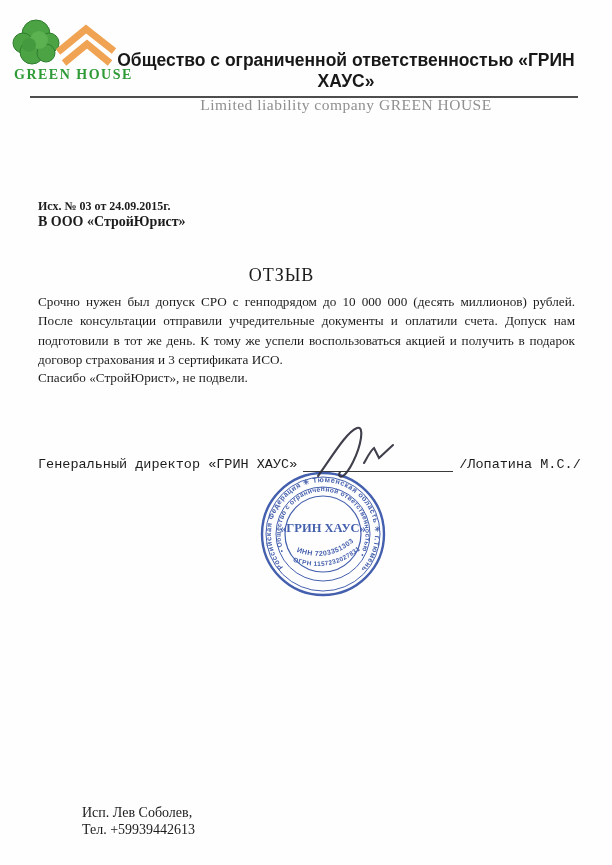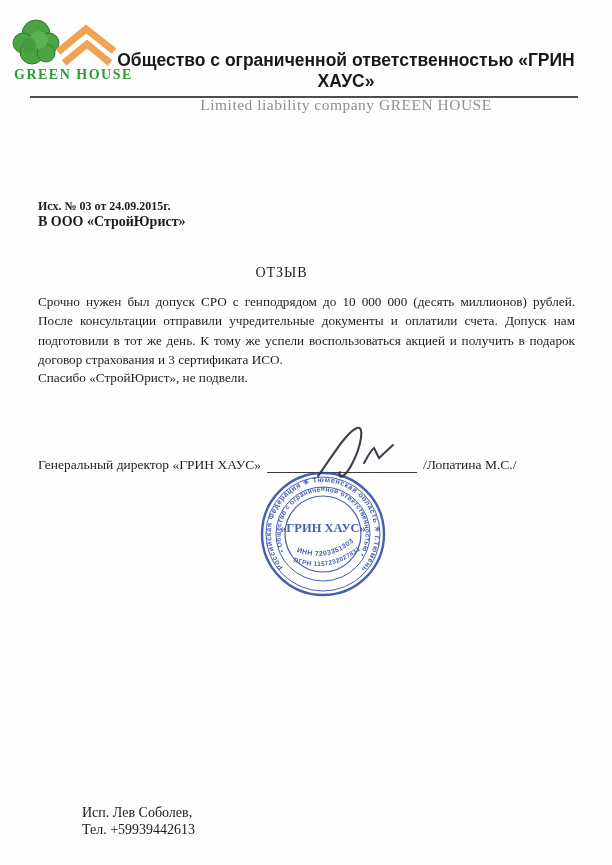--- a/index.html
+++ b/index.html
@@ -29,26 +29,26 @@
     margin-top:4px;
     font-family:"Liberation Serif",serif;
     font-size:15.5px;color:#8f8f8f;letter-spacing:.5px;
   }
   .rule{position:absolute;left:30px;top:96px;width:548px;height:2px;background:#4d4d4d;}
   
   .ref-row{position:absolute;left:38px;top:199px;width:537px;display:flex;justify-content:space-between;align-items:baseline;flex-direction:column;}
   .outgoing{font-weight:bold;font-size:12px;}
   .recipient{font-size:14px;font-weight:bold;}
   
-  .doc-title{position:absolute;left:0;top:265px;width:563px;text-align:center;font-size:14px;letter-spacing:1px;font-family:Liberation Serif, serif;}
+  .doc-title{position:absolute;left:0;top:265px;width:563px;text-align:center;font-size:18px;letter-spacing:1px;font-family:Liberation Serif, serif;}
   .body-par{position:absolute;left:38px;width:537px;font-size:13.2px;line-height:19.3px;text-align:justify;margin:0;}
   .p1{top:292px;}
   .p2{top:368px;text-align:left;}
   
-  .sig-row{position:absolute;left:38px;top:457px;width:478px;display:flex;align-items:flex-end;font-size:13.5px;white-space:nowrap;}
+  .sig-row{position:absolute;left:38px;top:457px;width:478px;display:flex;align-items:center;font-size:13.5px;white-space:nowrap;font-family:Liberation Mono, monospace;}
   .sig-line{flex:1 1 auto;margin:0 6px;border-bottom:1.4px solid #3a3a3a;height:13px;min-width:150px;}
   
   .stamp{position:absolute;left:238px;top:449px;opacity:.88;}
   .stamp text{fill:#2b4aa2;font-family:"Liberation Sans",sans-serif;}
   .stamp .ring-txt{font-size:7.2px;font-weight:bold;letter-spacing:.6px;}
   .stamp .ring-txt2{font-size:6.6px;font-weight:bold;letter-spacing:.35px;}
   .stamp .center-txt{font-size:12.5px;font-weight:bold;font-family:"Liberation Serif",serif;}
   .stamp .inn-txt{font-size:7px;font-weight:bold;letter-spacing:.4px;}
   .stamp .ogrn-txt{font-size:6.4px;font-weight:bold;letter-spacing:.4px;}
   .sign-ink{position:absolute;left:280px;top:420px;}

